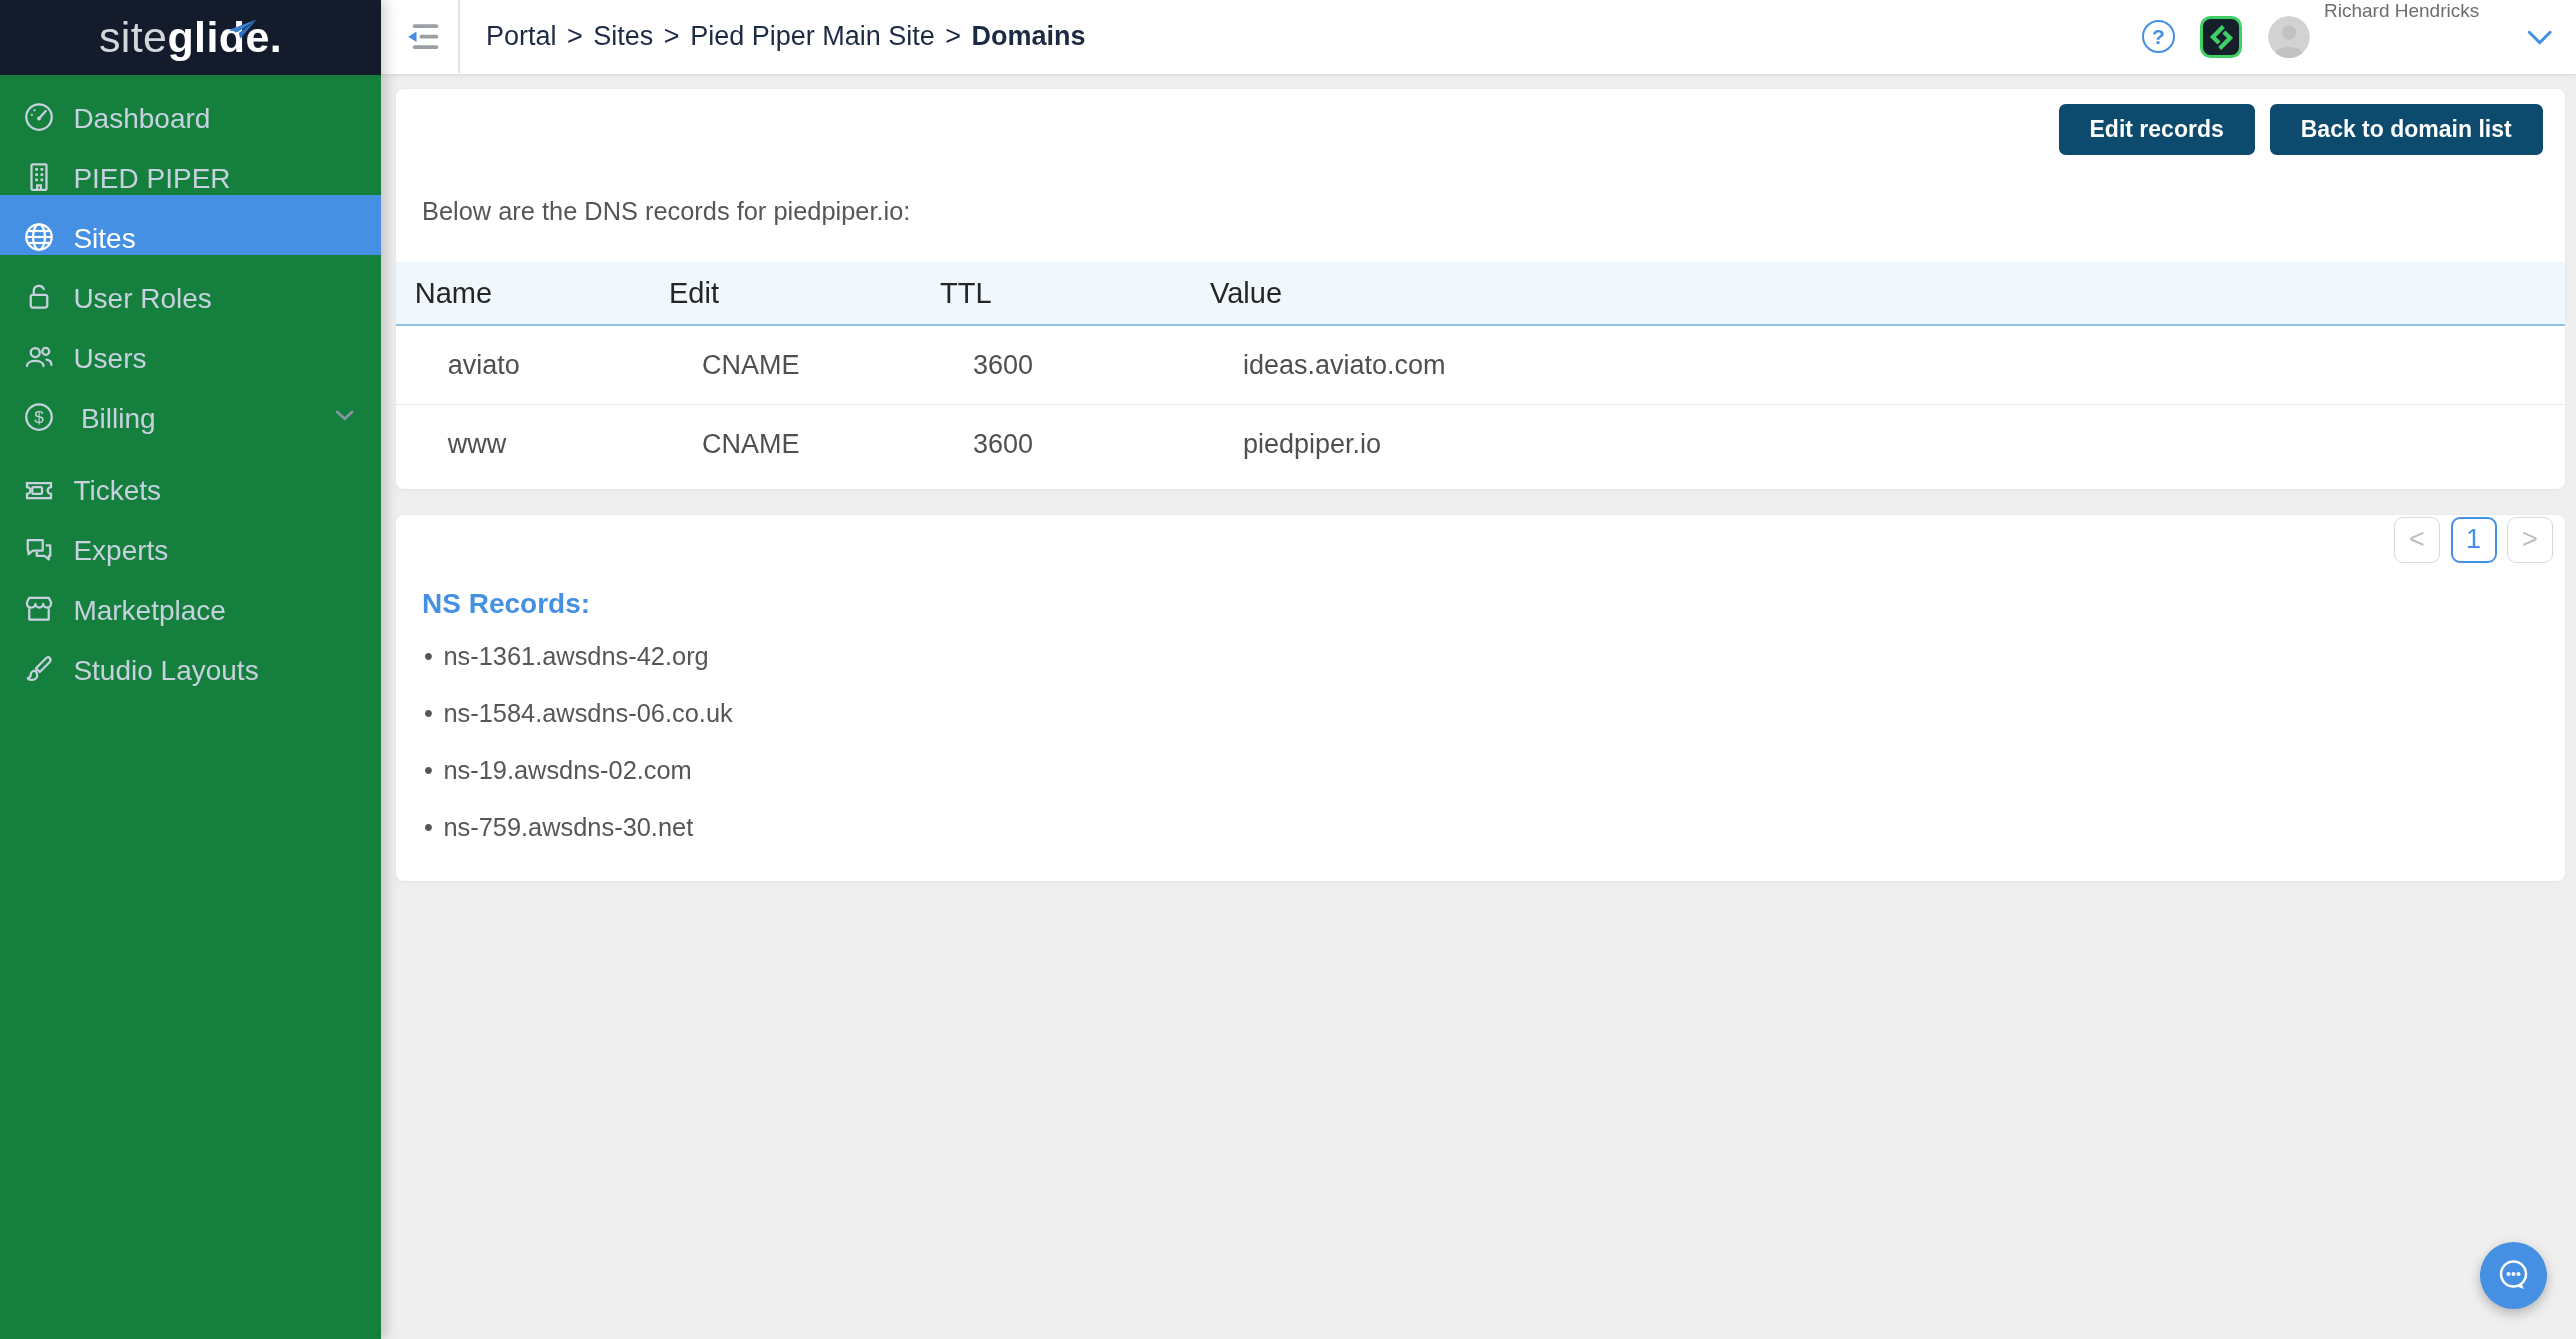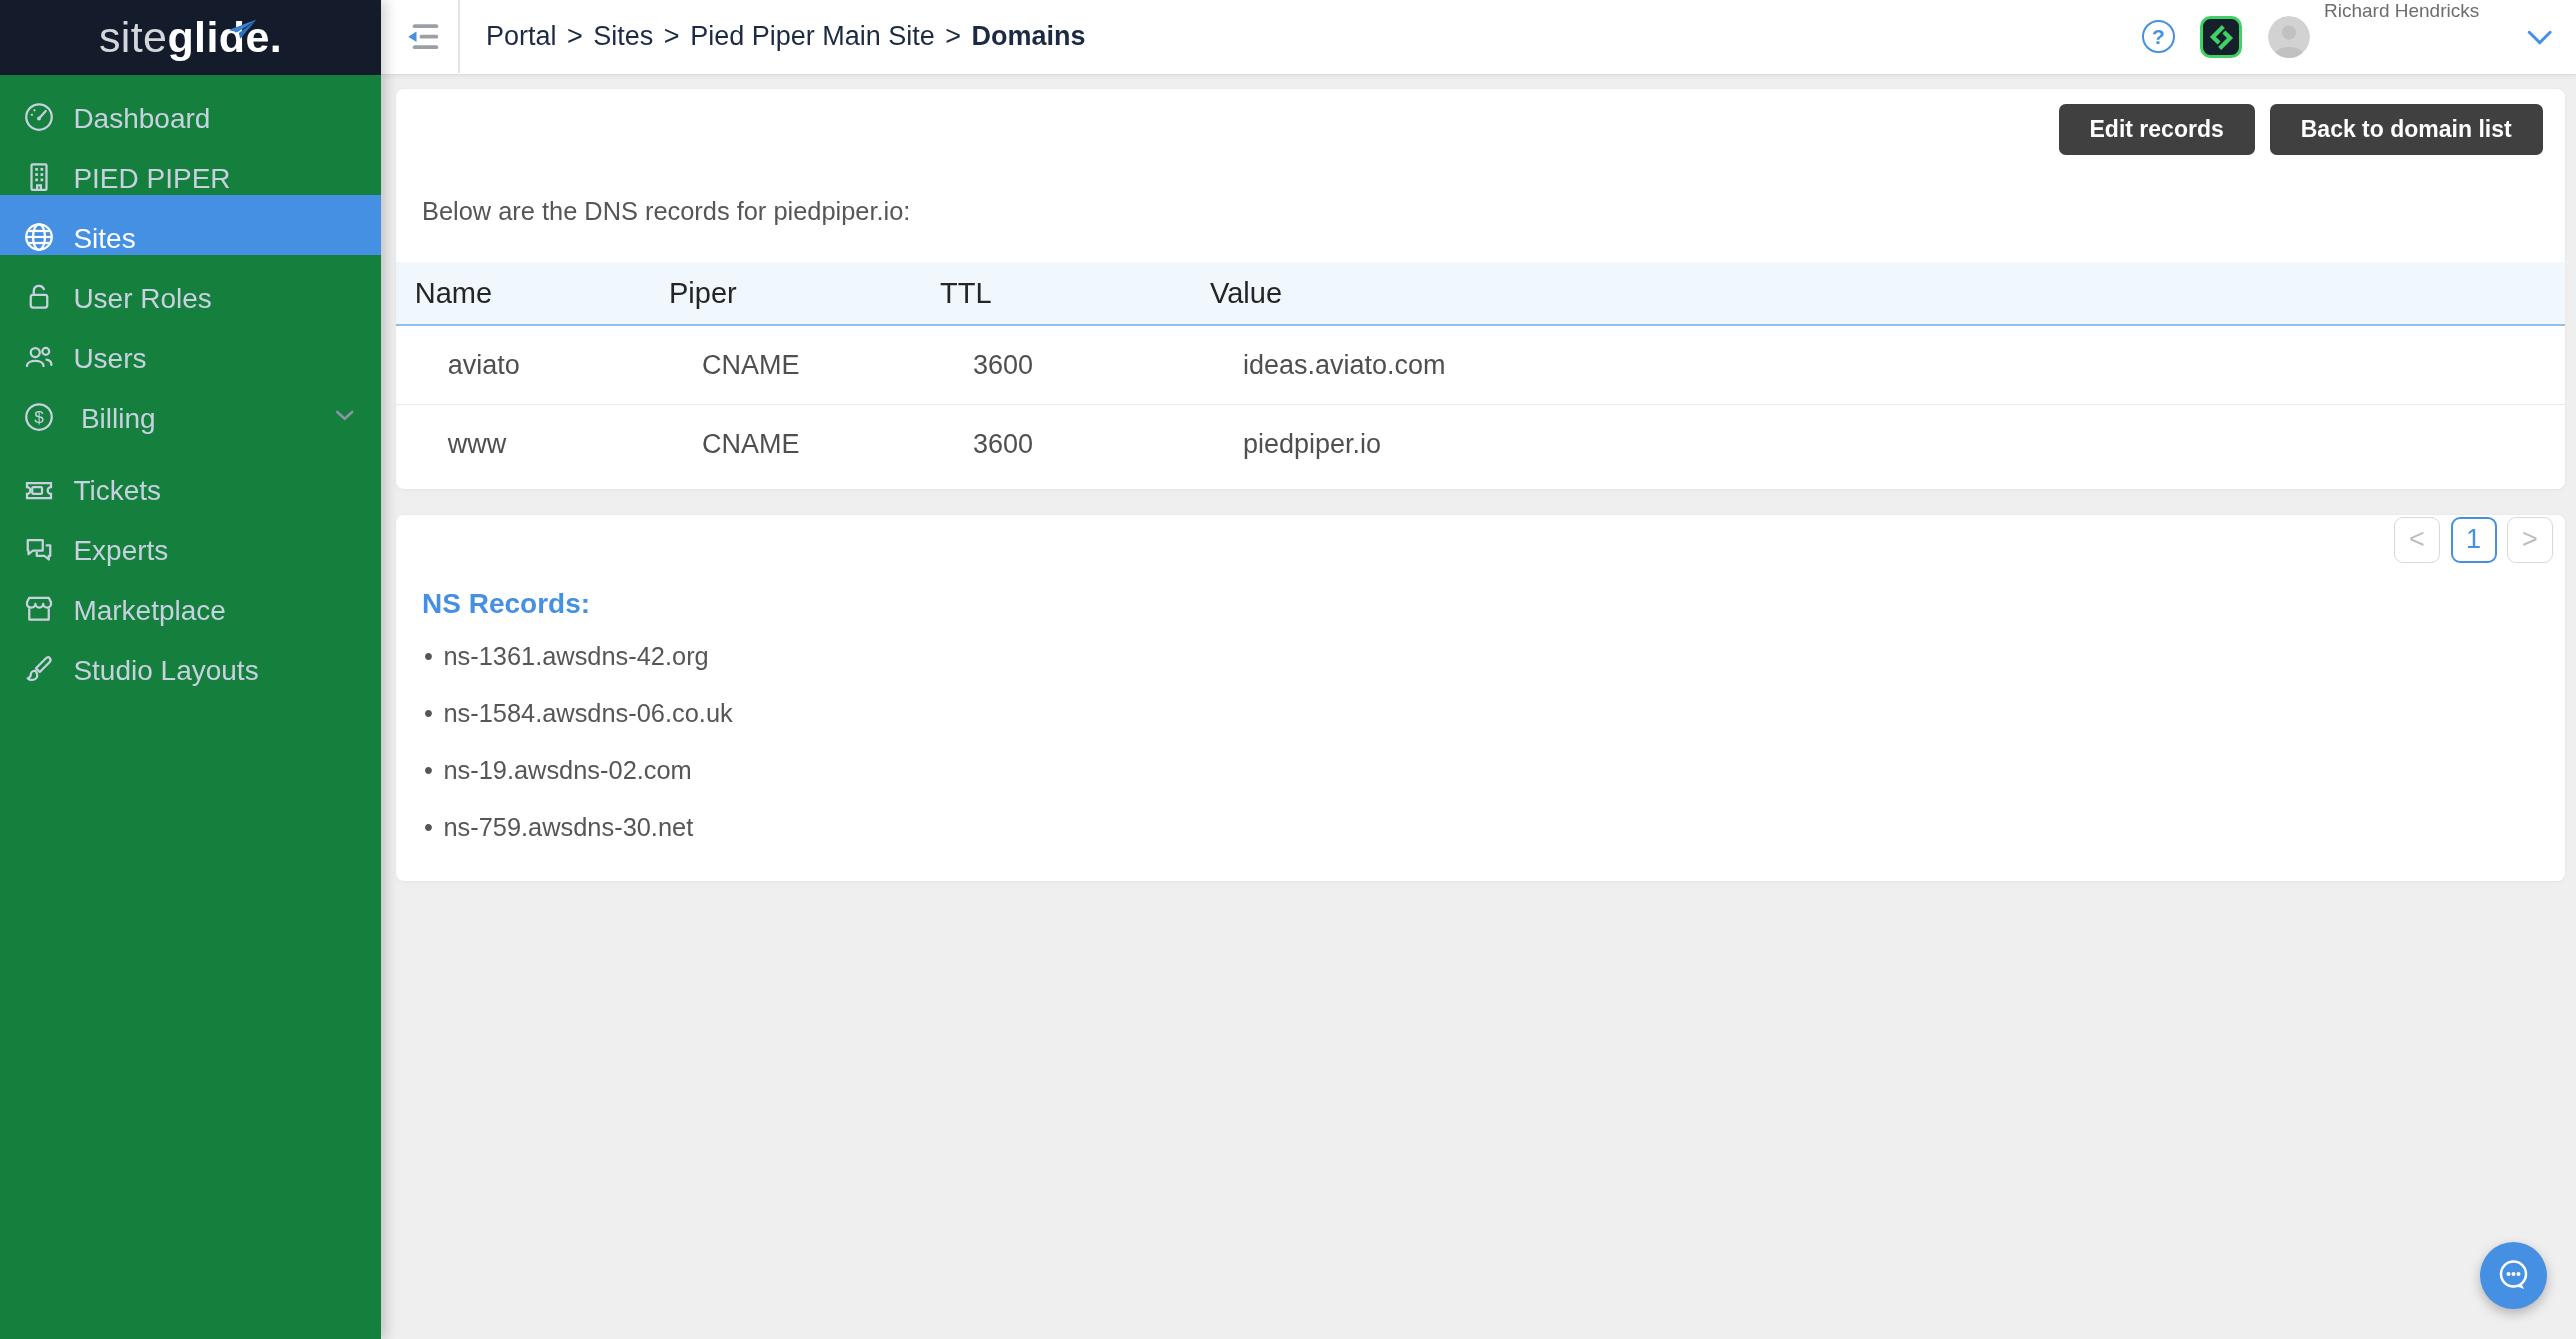--- a/index.html
+++ b/index.html
@@ -44,21 +44,21 @@
   .user-chev { position:absolute; left:2146px; top:30px; cursor:pointer; }
 
   
   .content { position:absolute; left:381px; top:76px; width:2195px; height:1263px; background:#efefef; }
   .card { position:absolute; left:15px; width:2169px; background:#ffffff; border-radius:7.5px;
           box-shadow:0 0.7px 3px rgba(0,0,0,.05); overflow:hidden; }
   .card1 { top:13.4px; height:400px; }
   .card2 { top:439px; height:366px; }
 
   .btnrow { position:absolute; top:15px; right:22.4px; display:flex; gap:15px; }
-  .btn { height:51px; background:#404040; border:none; border-radius:6.7px; color:#ffffff;
+  .btn { height:51px; background:#0c4a6e; border:none; border-radius:6.7px; color:#ffffff;
          font-size:23px; font-weight:600; font-family:"Liberation Sans",sans-serif;
          display:flex; align-items:center; justify-content:center; cursor:pointer; padding:0 31px; }
 
   .intro { position:absolute; left:26px; top:108px; font-size:25.4px; color:#565656; }
 
   .dns-table { position:absolute; left:0; top:173px; width:100%; }
   .t-head { display:flex; height:64px; align-items:center; background:#f0f7fd;
             border-bottom:2.2px solid #8fc0ea; font-size:29px; color:#252525; font-weight:500;justify-content:center; }
   .t-row { display:flex; height:79px; align-items:center; font-size:27px; color:#4f4f4f;
            background:#ffffff;padding-left:33px; }
@@ -275,21 +275,21 @@
     <div class="btnrow">
       <button class="btn">Edit records</button>
       <button class="btn">Back to domain list</button>
     </div>
 
     <div class="intro">Below are the DNS records for piedpiper.io:</div>
 
     <div class="dns-table">
       <div class="t-head">
         <div class="c1">Name</div>
-        <div class="c2">Piper</div>
+        <div class="c2">Edit</div>
         <div class="c3">TTL</div>
         <div class="c4">Value</div>
       </div>
       <div class="t-row divided">
         <div class="c1">aviato</div>
         <div class="c2">CNAME</div>
         <div class="c3">3600</div>
         <div class="c4">ideas.aviato.com</div>
       </div>
       <div class="t-row">

